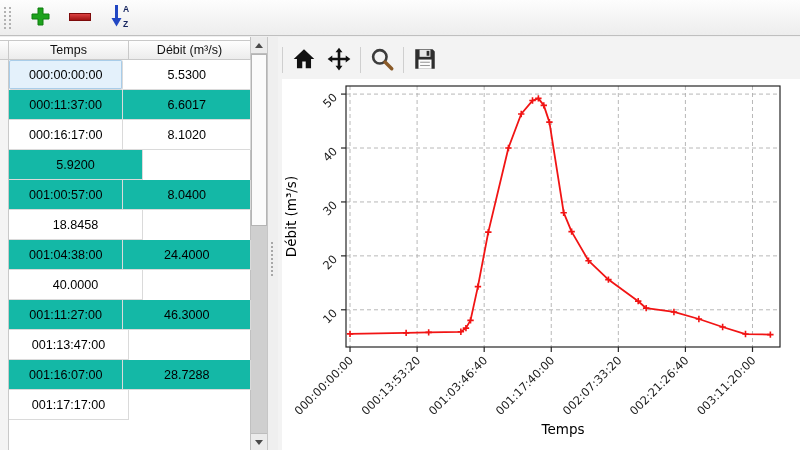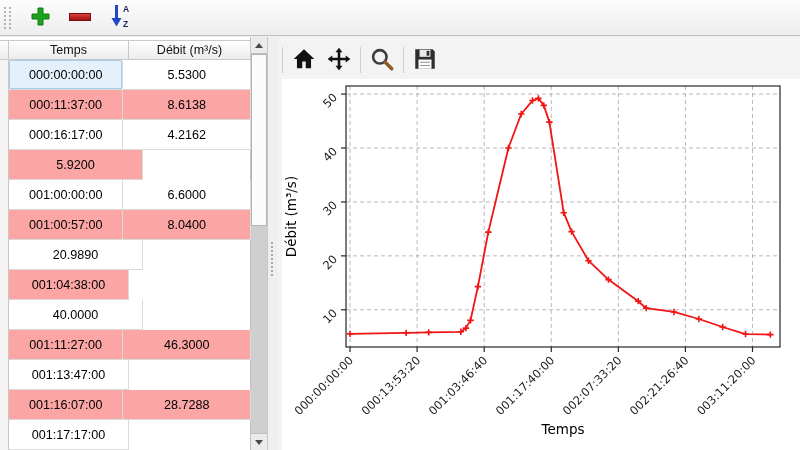--- a/index.html
+++ b/index.html
@@ -19,21 +19,21 @@
   .vheader{ position:absolute; left:0; top:23px; width:9px; bottom:0; background:#f4f4f4; border-right:1px solid #c9c9c9; }
   .thead{ position:absolute; left:9px; top:3px; width:242px; height:20px; display:flex; }
   .th{ background:linear-gradient(#fefefe,#ececec); border:1px solid #c9c9c9; border-left:none;
        font-size:12.5px; color:#111; display:flex; align-items:center; justify-content:center; }
   .th.c0{ width:120px; } .th.c1{ width:122px; }
   .tbody{ position:absolute; left:9px; top:23px; width:242px; bottom:0; overflow:hidden; }
   .tr{ display:flex; height:30px; }
   .td{ font-size:12.6px; color:#000; display:flex; align-items:center; justify-content:center;
        border-right:1px solid #dadada; border-bottom:1px solid #dadada; background:#fff; }
   .td.c0{ width:120px; } .td.c1{ width:134px; }
-  .tr.alt .td{ background:#fca5a5; }
+  .tr.alt .td{ background:#14b8a6; }
   .td.selected{ background:#e4f1fb; box-shadow:inset 0 0 0 1px #a9cde9; border-radius:2px; }
 
   
   .vscroll{ position:absolute; left:251px; top:37px; width:17px; height:413px; background:#cfcfcf; border-right:1px solid #c6c6c6; }
   .sc-btn{ position:absolute; left:0; width:16px; height:17px; background:#ebebeb; display:flex; align-items:center; justify-content:center; }
   .sc-btn.up{ top:0; border-bottom:1px solid #bdbdbd; }
   .sc-btn.down{ bottom:0; border-top:1px solid #bdbdbd; }
   .arr-up{ width:0; height:0; border-left:4px solid transparent; border-right:4px solid transparent; border-bottom:5px solid #4a4a4a; }
   .arr-down{ width:0; height:0; border-left:4px solid transparent; border-right:4px solid transparent; border-top:5px solid #4a4a4a; }
   .sc-thumb{ position:absolute; left:0; top:17px; width:16px; height:172px; background:#fbfbfb; border:1px solid #b4b4b4; }
@@ -97,42 +97,39 @@
     <div class="th c0">Temps</div>
     <div class="th c1">Débit (m³/s)</div>
   </div>
   <div class="tbody" id="tbody">
       <div class="tr">
         <div class="td c0 selected">000:00:00:00</div>
         <div class="td c1">5.5300</div>
       </div>
       <div class="tr alt">
         <div class="td c0">000:11:37:00</div>
-        <div class="td c1">8.6138</div>
+        <div class="td c1">6.6017</div>
       </div>
       <div class="tr">
         <div class="td c0">000:16:17:00</div>
-        <div class="td c1">4.2162</div>
+        <div class="td c1">8.1020</div>
       </div>
       <div class="tr alt">
         <div class="td c1">5.9200</div>
-      </div>
-      <div class="tr">
-        <div class="td c0">001:00:00:00</div>
-        <div class="td c1">6.6000</div>
       </div>
       <div class="tr alt">
         <div class="td c0">001:00:57:00</div>
         <div class="td c1">8.0400</div>
       </div>
       <div class="tr">
-        <div class="td c1">20.9890</div>
+        <div class="td c1">18.8458</div>
       </div>
       <div class="tr alt">
         <div class="td c0">001:04:38:00</div>
+        <div class="td c1">24.4000</div>
       </div>
       <div class="tr">
         <div class="td c1">40.0000</div>
       </div>
       <div class="tr alt">
         <div class="td c0">001:11:27:00</div>
         <div class="td c1">46.3000</div>
       </div>
       <div class="tr">
         <div class="td c0">001:13:47:00</div>

